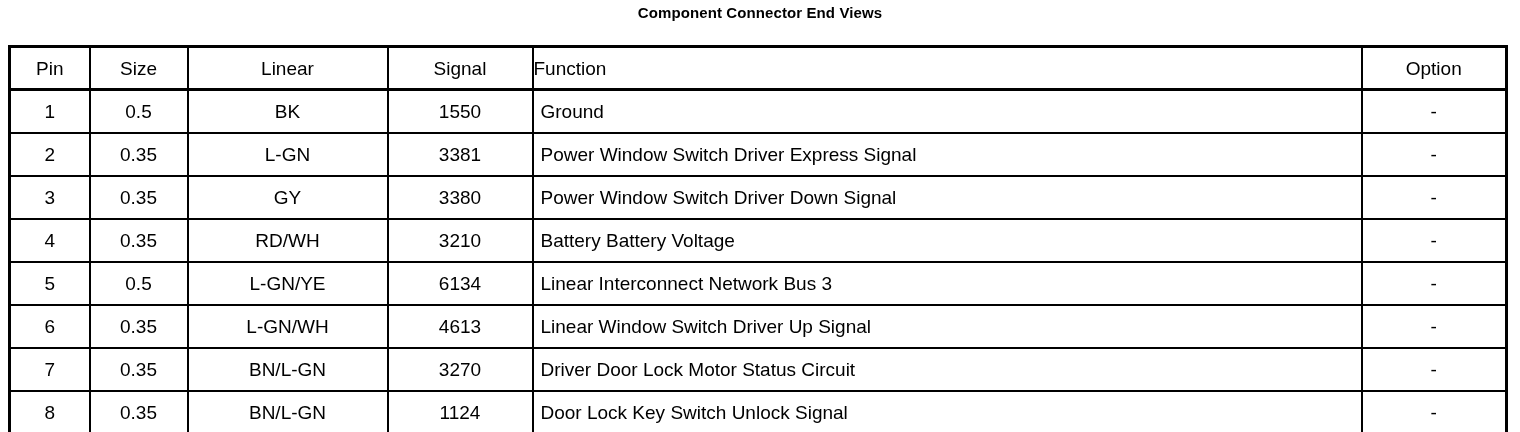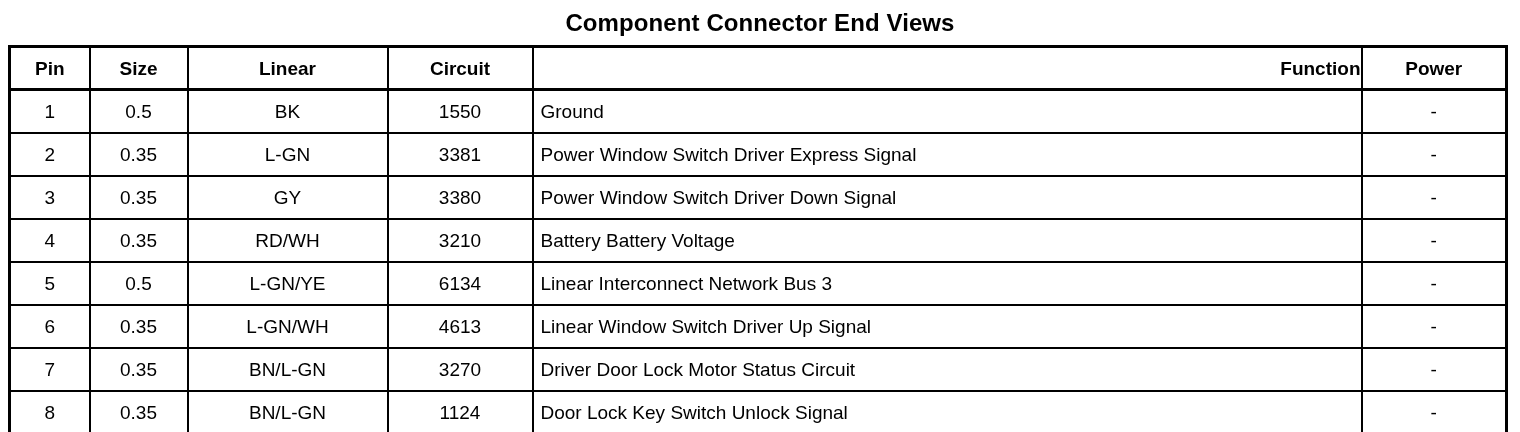--- a/index.html
+++ b/index.html
@@ -14,25 +14,25 @@
     color: #000000;
     overflow: hidden;
   }
   .page {
     position: relative;
     width: 1520px;
     height: 432px;
   }
   .doc-title {
     position: absolute;
-    top: 12px;
+    top: 2px;
     left: 0;
     width: 1520px;
     text-align: center;
-    font-size: 24px;
+    font-size: 15px;
     font-weight: bold;
     letter-spacing: 0.1px;
     line-height: 22px;
   }
   .table-wrap {
     position: absolute;
     left: 8px;
     top: 45px;
     width: 1497px;
   }
@@ -59,31 +59,31 @@
     height: 41px;
     font-size: 19px;
     font-weight: normal;
     text-align: center;
     vertical-align: middle;
     line-height: 21px;
     white-space: nowrap;
     overflow: hidden;
   }
   table.conn thead th {
-    font-weight: bold;
+    font-weight: normal;
     height: 40px;
     border-bottom: 3px solid #000;
   }
   table.conn td.func {
     text-align: left;
     padding-left: 7px;
     margin-left: 36px;
   }
   table.conn thead th.func-head {
-    text-align: right;
+    text-align: left;
     margin-top: 31px;
   }
 </style>
 </head>
 <body>
 
 <div class="page">
 
   <div class="doc-title">Component Connector End Views</div>
 
@@ -95,23 +95,23 @@
         <col class="c-color">
         <col class="c-circuit">
         <col class="c-func">
         <col class="c-option">
       </colgroup>
       <thead>
         <tr>
           <th>Pin</th>
           <th>Size</th>
           <th>Linear</th>
-          <th>Circuit</th>
+          <th>Signal</th>
           <th class="func-head">Function</th>
-          <th>Power</th>
+          <th>Option</th>
         </tr>
       </thead>
       <tbody>
         <tr>
           <td>1</td>
           <td>0.5</td>
           <td>BK</td>
           <td>1550</td>
           <td class="func">Ground</td>
           <td>-</td>

